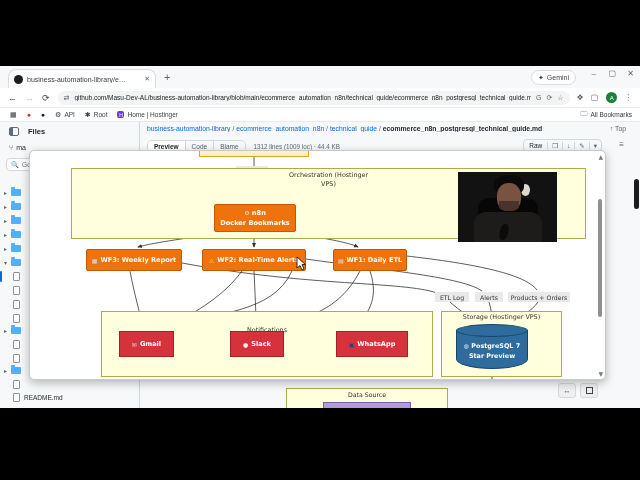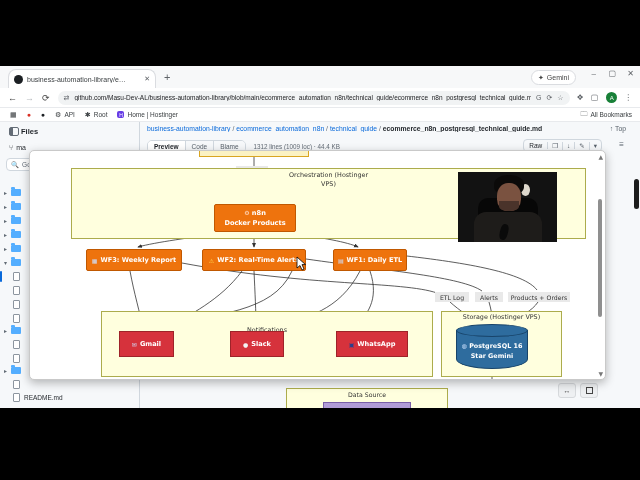--- a/index.html
+++ b/index.html
@@ -35,21 +35,21 @@
                border-bottom:1px solid #e8eaed; display:flex; align-items:center; font-size:6.5px; color:#3c4043; }
   .bm { display:flex; align-items:center; gap:3px; margin-left:10px; }
   .bm-ic { font-size:7px; }
   .hm-ic { width:7px; height:7px; background:#673de6; border-radius:2px; color:#fff; font-size:5px;
            display:flex; align-items:center; justify-content:center; }
   .allbm { position:absolute; right:8px; display:flex; align-items:center; gap:3px; }
 
   
   .content { position:absolute; left:0; top:56px; width:640px; height:286px; background:#f6f8fa; }
   .sidebar { position:absolute; left:0; top:0; width:140px; height:286px; background:#f6f8fa; border-right:1px solid #d0d7de; }
-  .files-row { position:absolute; left:9px; top:5px; display:flex; align-items:flex-start; gap:2px; }
+  .files-row { position:absolute; left:9px; top:5px; display:flex; align-items:flex-start; gap:9px; }
   .panel-toggle { width:10px; height:9px; border:1px solid #636c76; border-radius:2px; position:relative; }
   .panel-toggle::after { content:""; position:absolute; left:0; top:0; width:3px; height:100%; background:#636c76; }
   .files-label { font-size:7.5px; color:#1f2328; font-weight:bold; }
   .branch-row { position:absolute; left:9px; top:22px; display:flex; align-items:center; gap:3px; font-size:7px; color:#1f2328; }
   .search-row { position:absolute; left:6px; top:36px; width:128px; height:13px; border:1px solid #d0d7de; border-radius:4px;
                 background:#fff; display:flex; align-items:center; gap:3px; padding:0 4px; font-size:6.5px; color:#636c76; }
   .tree { position:absolute; left:0; top:0; width:140px; height:286px; }
   .trow { position:absolute; left:0; width:140px; height:13px; display:flex; align-items:center; }
   .trow .chev { width:7px; font-size:6px; color:#636c76; margin-left:4px; }
   .fold { width:10px; height:7px; background:#54aeff; border-radius:1px; position:relative; }
@@ -340,21 +340,21 @@
       <div class="elabel" style="left:206px; top:15px;">REST API</div>
 
       <div class="subgraph" style="left:41px; top:17px; width:515px; height:71px;">
         <div class="sub-label" style="top:2px;">
           <span>Orchestration (Hostinger</span><br><span>VPS)</span>
         </div>
       </div>
 
       <div class="node-o" style="left:184px; top:53px; width:82px; height:28px; flex-direction:column; gap:0; line-height:1.5;">
         <span><span class="nicon" style="color:#ffd9c0;">⚙</span> <span>n8n</span></span>
-        <span>Docker Products</span>
+        <span>Docker Bookmarks</span>
       </div>
 
       <div class="node-o" style="left:56px; top:98px; width:96px; height:22px;">
         <span class="nicon" style="color:#cfe0ff;">▦</span>
           <span>WF3: Weekly Report</span>
       </div>
       <div class="node-o" style="left:172px; top:98px; width:104px; height:22px;">
         <span class="nicon" style="color:#ffd34d;">⚠</span>
           <span>WF2: Real-Time Alerts</span>
       </div>
@@ -384,21 +384,21 @@
       </div>
 
       <div class="subgraph" style="left:411px; top:160px; width:121px; height:66px;">
         <div class="sub-label" style="top:1px;">Storage (Hostinger VPS)</div>
       </div>
       <div class="cyl">
         <div class="cyl-body"></div>
         <div class="cyl-top"></div>
         <div class="cyl-text">
           <span class="nicon" style="color:#cfe2ff;">◍</span>
-          <span>PostgreSQL 16</span><br><span>Star Gemini</span>
+          <span>PostgreSQL 7</span><br><span>Star Preview</span>
         </div>
       </div>
 
       <span class="vscroll-arrow" style="top:2px;">▲</span>
       <div class="vscroll-thumb"></div>
       <span class="vscroll-arrow" style="bottom:2px;">▼</span>
     </div>
 
     <div class="webcam">
       <div class="wc-chair"></div>

